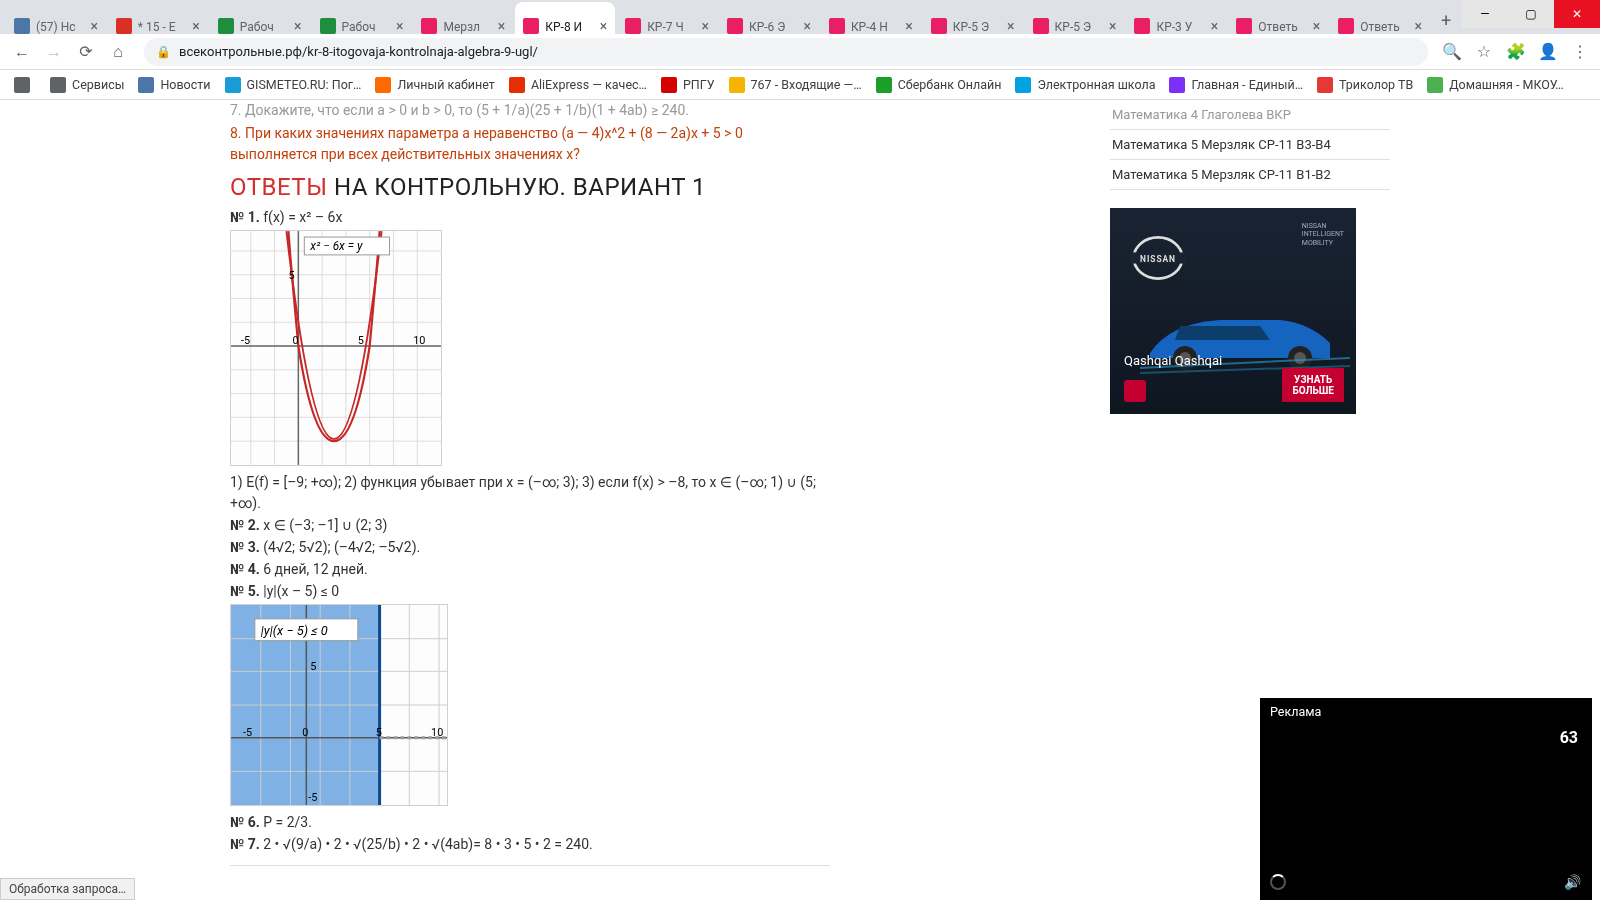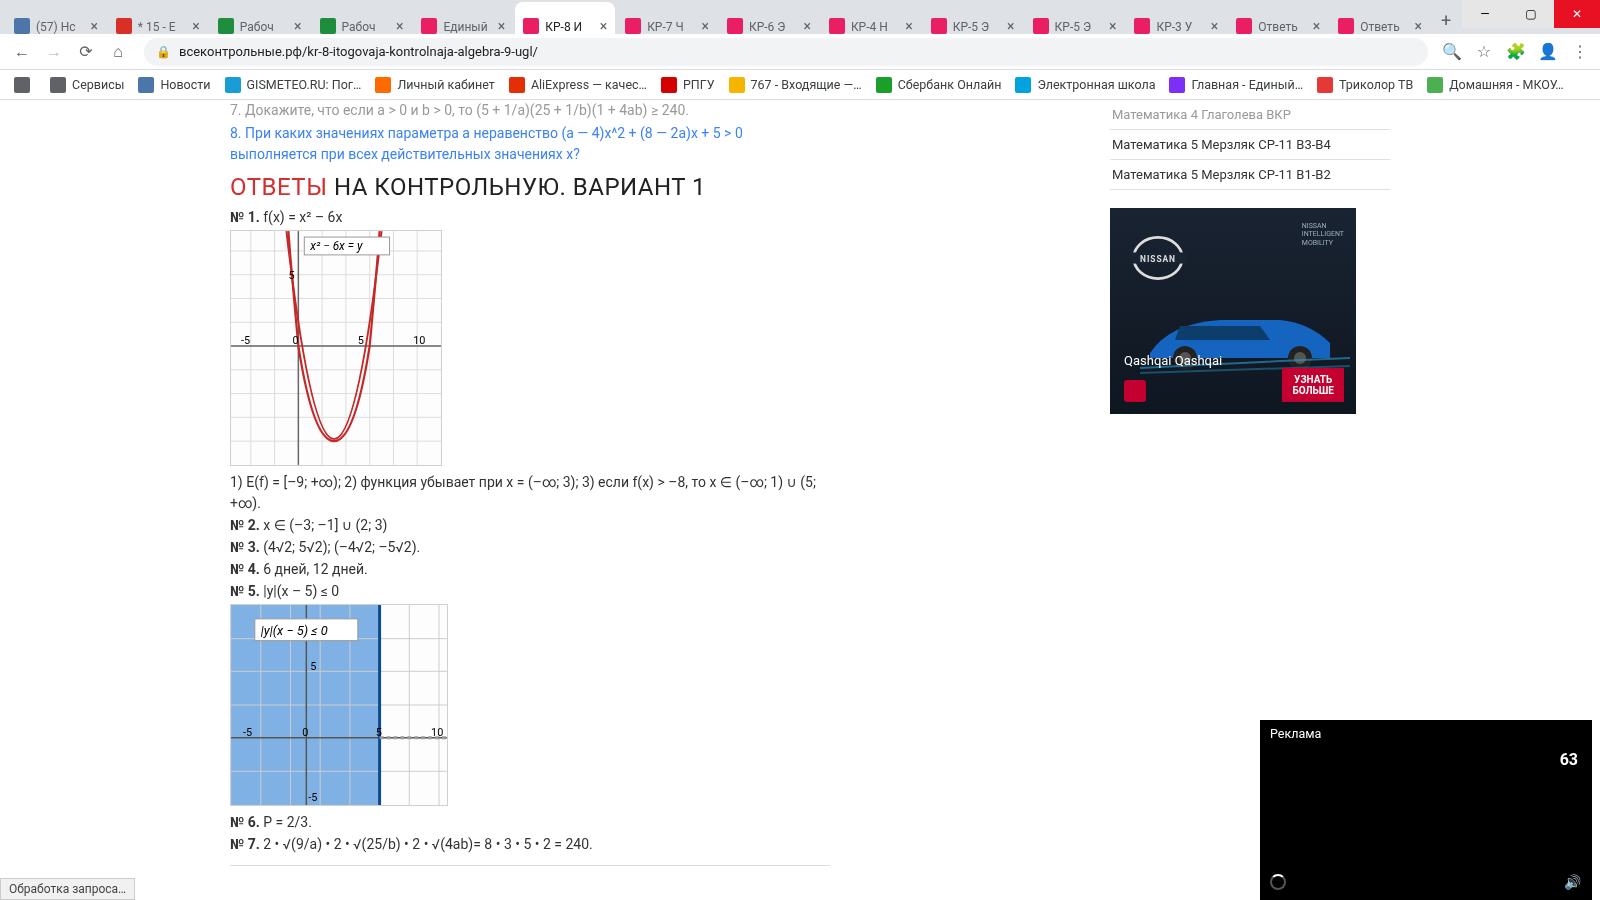--- a/index.html
+++ b/index.html
@@ -35,21 +35,21 @@
 .bookmarks { height: 30px; background: #fff; display: flex; align-items: center; padding: 0 8px; border-bottom: 1px solid #dadce0; gap: 2px; font-size: 12.5px; color: #3c4043; overflow: hidden; }
 .bm { display: flex; align-items: center; padding: 4px 6px; border-radius: 4px; white-space: nowrap; }
 .bm .bm-icon { width: 16px; height: 16px; margin-right: 6px; border-radius: 2px; flex-shrink: 0; }
 
 
 .page { position: absolute; top: 100px; left: 0; right: 0; bottom: 0; background: #fff; overflow: hidden; }
 .content-wrap { width: 1180px; margin: 0 auto; display: flex; gap: 30px; padding-top: 0; }
 .main-col { width: 620px; margin-left: 0; padding-left: 20px; }
 .side-col { width: 280px; margin-left: auto; }
 
-.problem-text { font-size: 14px; color: #3b82f6; line-height: 1.5; margin-bottom: 2px; }
+.problem-text { font-size: 14px; color: #c2410c; line-height: 1.5; margin-bottom: 2px; }
 .answers-heading { font-family: "Arial Narrow", sans-serif; font-size: 24px; font-weight: 400; margin: 8px 0 6px; letter-spacing: 0.5px; }
 .answers-heading .red { color: #d32f2f; }
 .answers-heading .blk { color: #222; }
 
 .ans-line { font-size: 14px; color: #333; line-height: 1.5; margin-bottom: 1px; }
 .ans-line b { font-weight: bold; }
 
 .graph { border: 1px solid #d0d0d0; background: #fafafa; display: block; margin: 2px 0 6px; }
 .graph.g1 { width: 212px; height: 236px; }
 .graph.g2 { width: 218px; height: 202px; }
@@ -59,21 +59,21 @@
 
 .ad-box { margin-top: 18px; width: 246px; height: 206px; background: linear-gradient(180deg, #1a2332 0%, #0e1620 100%); position: relative; overflow: hidden; }
 .ad-logo { position: absolute; top: 26px; left: 20px; width: 56px; height: 48px; }
 .ad-intel { position: absolute; top: 14px; right: 12px; font-size: 7px; color: #9aafbf; line-height: 1.2; }
 .ad-car { position: absolute; bottom: 36px; left: 20px; right: 0; height: 80px; }
 .ad-title { position: absolute; bottom: 46px; left: 14px; font-size: 13px; color: #fff; }
 .ad-cta { position: absolute; bottom: 12px; right: 12px; background: #c3002f; color: #fff; font-size: 10px; font-weight: bold; padding: 6px 10px; line-height: 1.1; text-align: center; }
 .ad-sq { position: absolute; bottom: 12px; left: 14px; width: 22px; height: 22px; background: #c3002f; border-radius: 3px; }
 
 
-.video-ov { position: absolute; right: 8px; bottom: 0; width: 332px; height: 180px; background: #000; color: #fff; }
+.video-ov { position: absolute; right: 8px; bottom: 0; width: 332px; height: 202px; background: #000; color: #fff; }
 .video-label { position: absolute; top: 6px; left: 10px; font-size: 12.5px; }
 .video-num { position: absolute; top: 30px; right: 14px; font-size: 16px; font-weight: bold; }
 .video-controls { position: absolute; bottom: 6px; left: 0; right: 0; height: 24px; display: flex; align-items: center; padding: 0 10px; }
 .video-spinner { width: 16px; height: 16px; border: 2px solid #555; border-top-color: #fff; border-radius: 50%; }
 .video-vol { margin-left: auto; font-size: 14px; }
 
 
 .statusbar { position: absolute; bottom: 0; left: 0; height: 22px; background: #f1f1f1; border: 1px solid #ccc; padding: 2px 8px; font-size: 12px; color: #444; display: flex; align-items: center; }
 
 .hr-divider { border: none; border-top: 1px solid #ddd; margin-top: 10px; }
@@ -103,21 +103,21 @@
       <span class="tab-title">Рабоч</span>
       <span class="tab-close">×</span>
     </div>
     <div class="tab">
       <span class="favicon fav-green"></span>
       <span class="tab-title">Рабоч</span>
       <span class="tab-close">×</span>
     </div>
     <div class="tab">
       <span class="favicon fav-pink"></span>
-      <span class="tab-title">Единый</span>
+      <span class="tab-title">Мерзл</span>
       <span class="tab-close">×</span>
     </div>
     <div class="tab active">
       <span class="favicon fav-pink"></span>
       <span class="tab-title">КР-8 И</span>
       <span class="tab-close">×</span>
     </div>
     <div class="tab">
       <span class="favicon fav-pink"></span>
       <span class="tab-title">КР-7 Ч</span>

